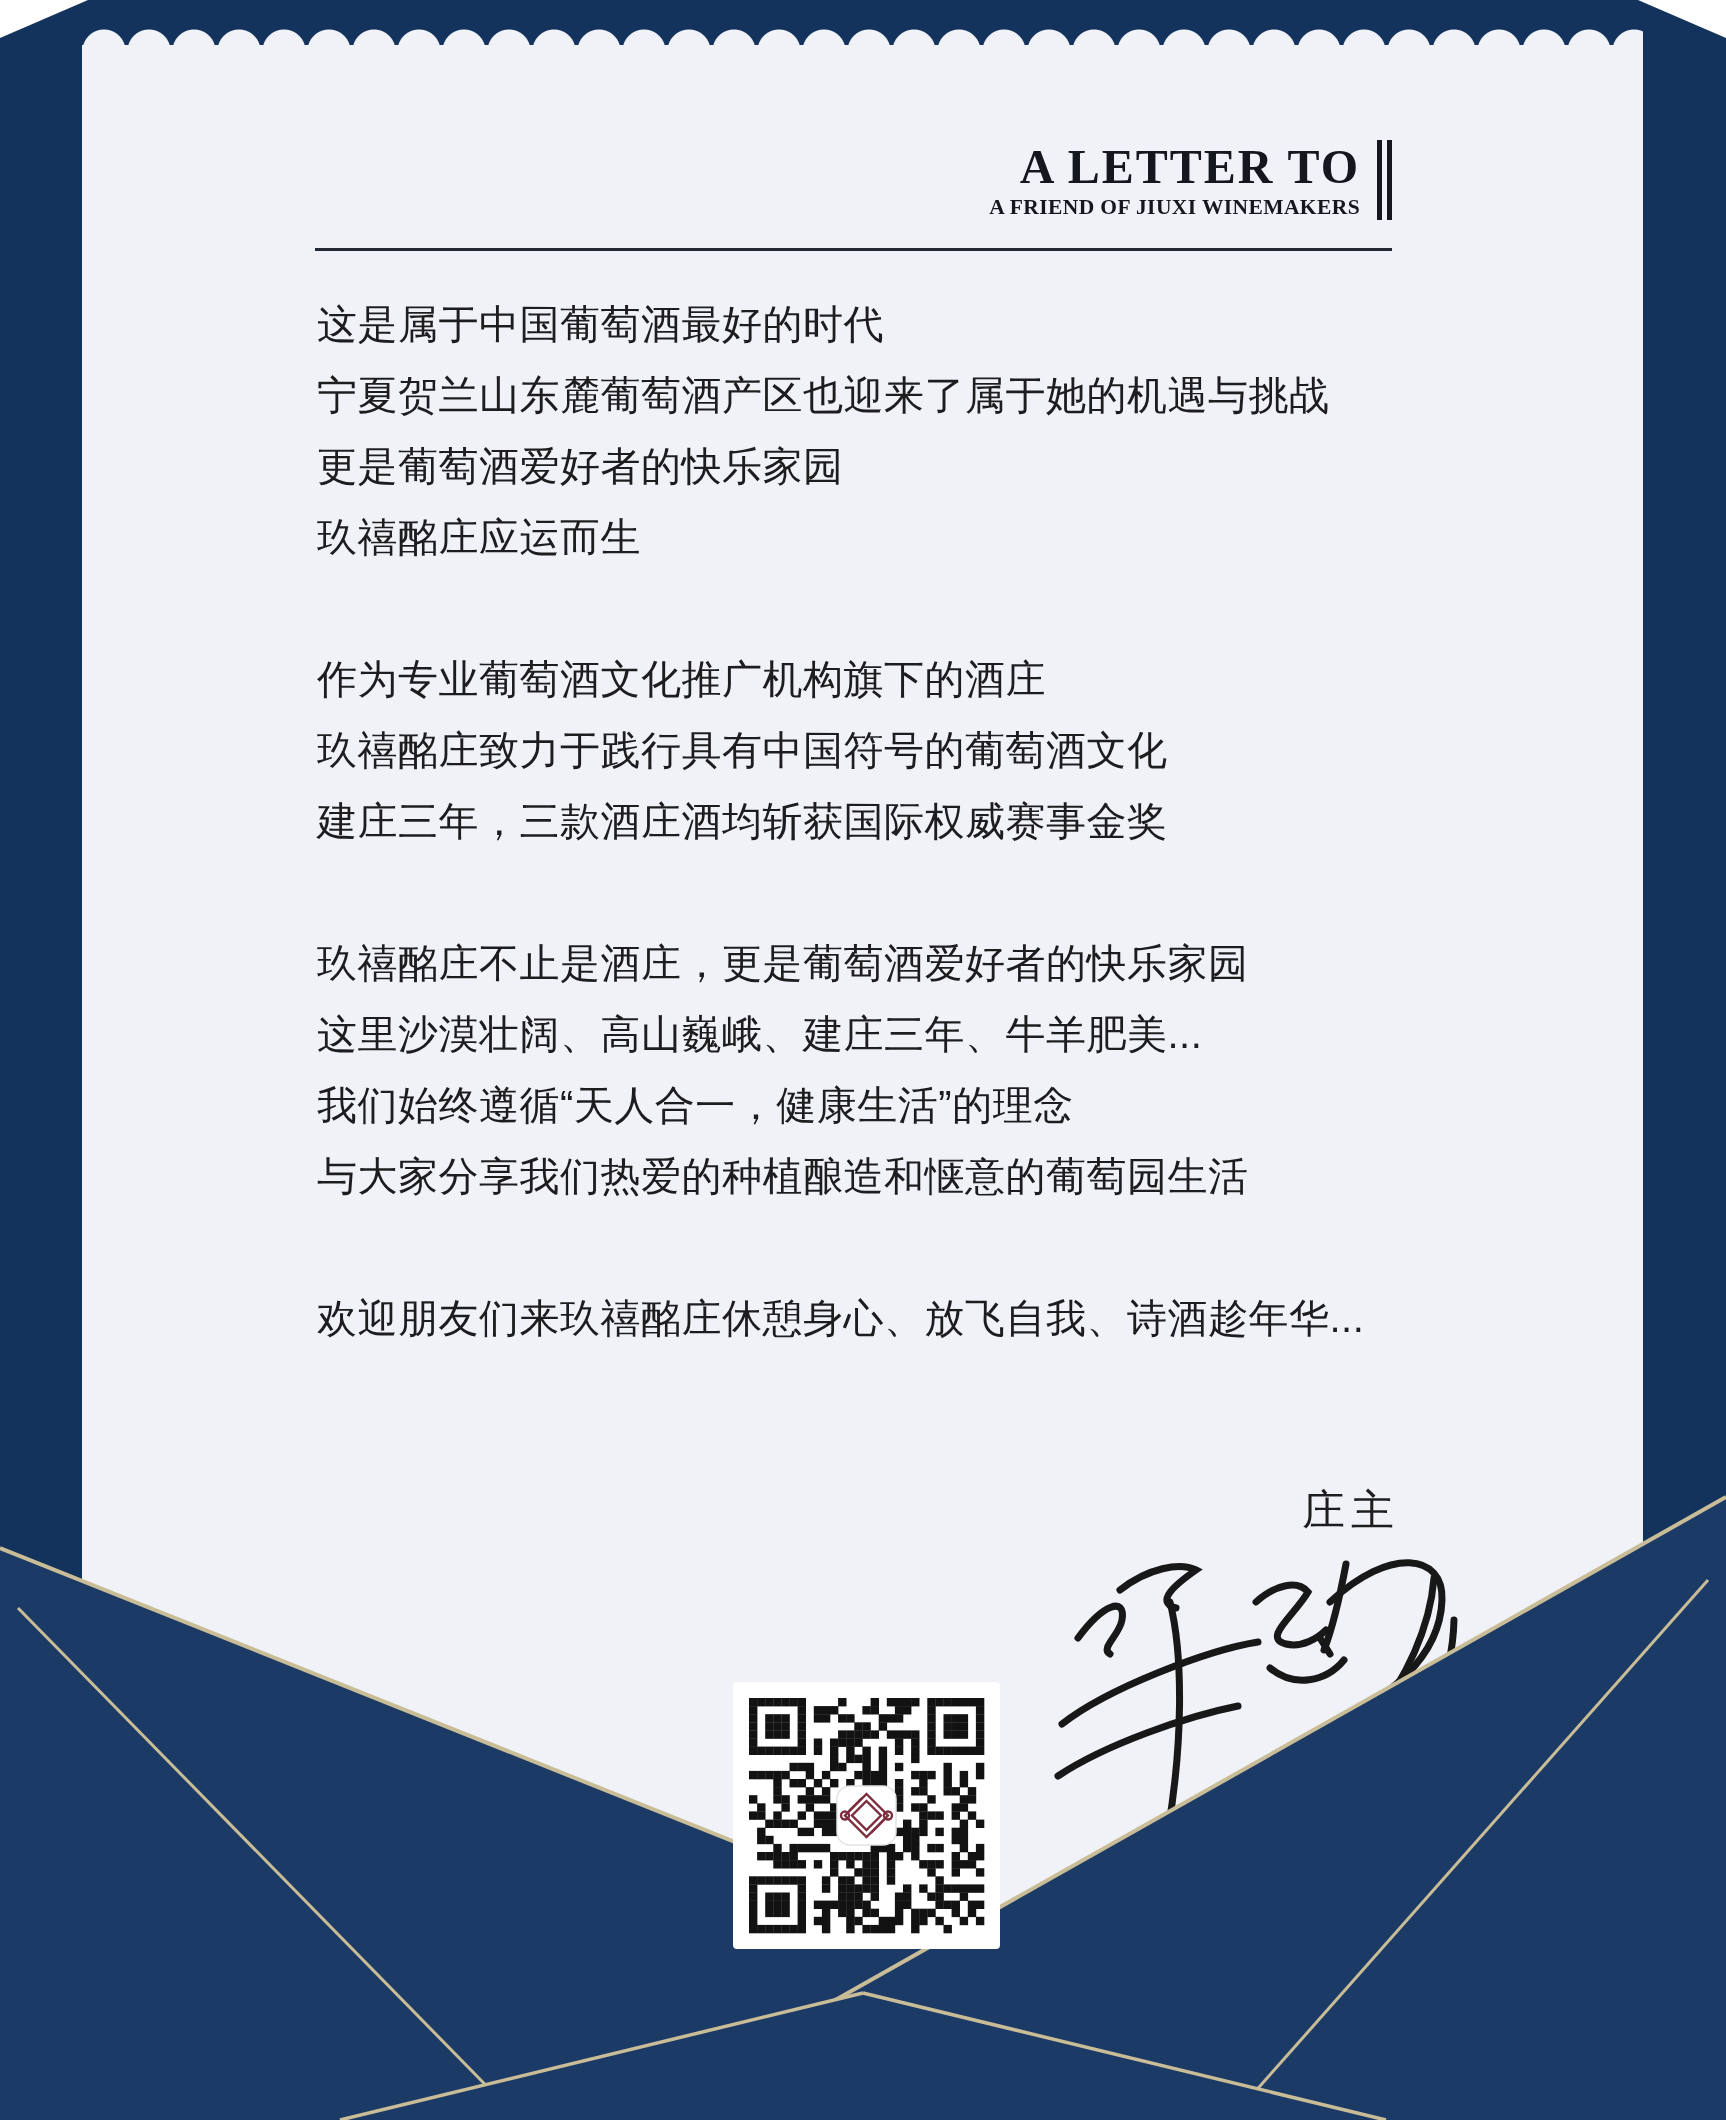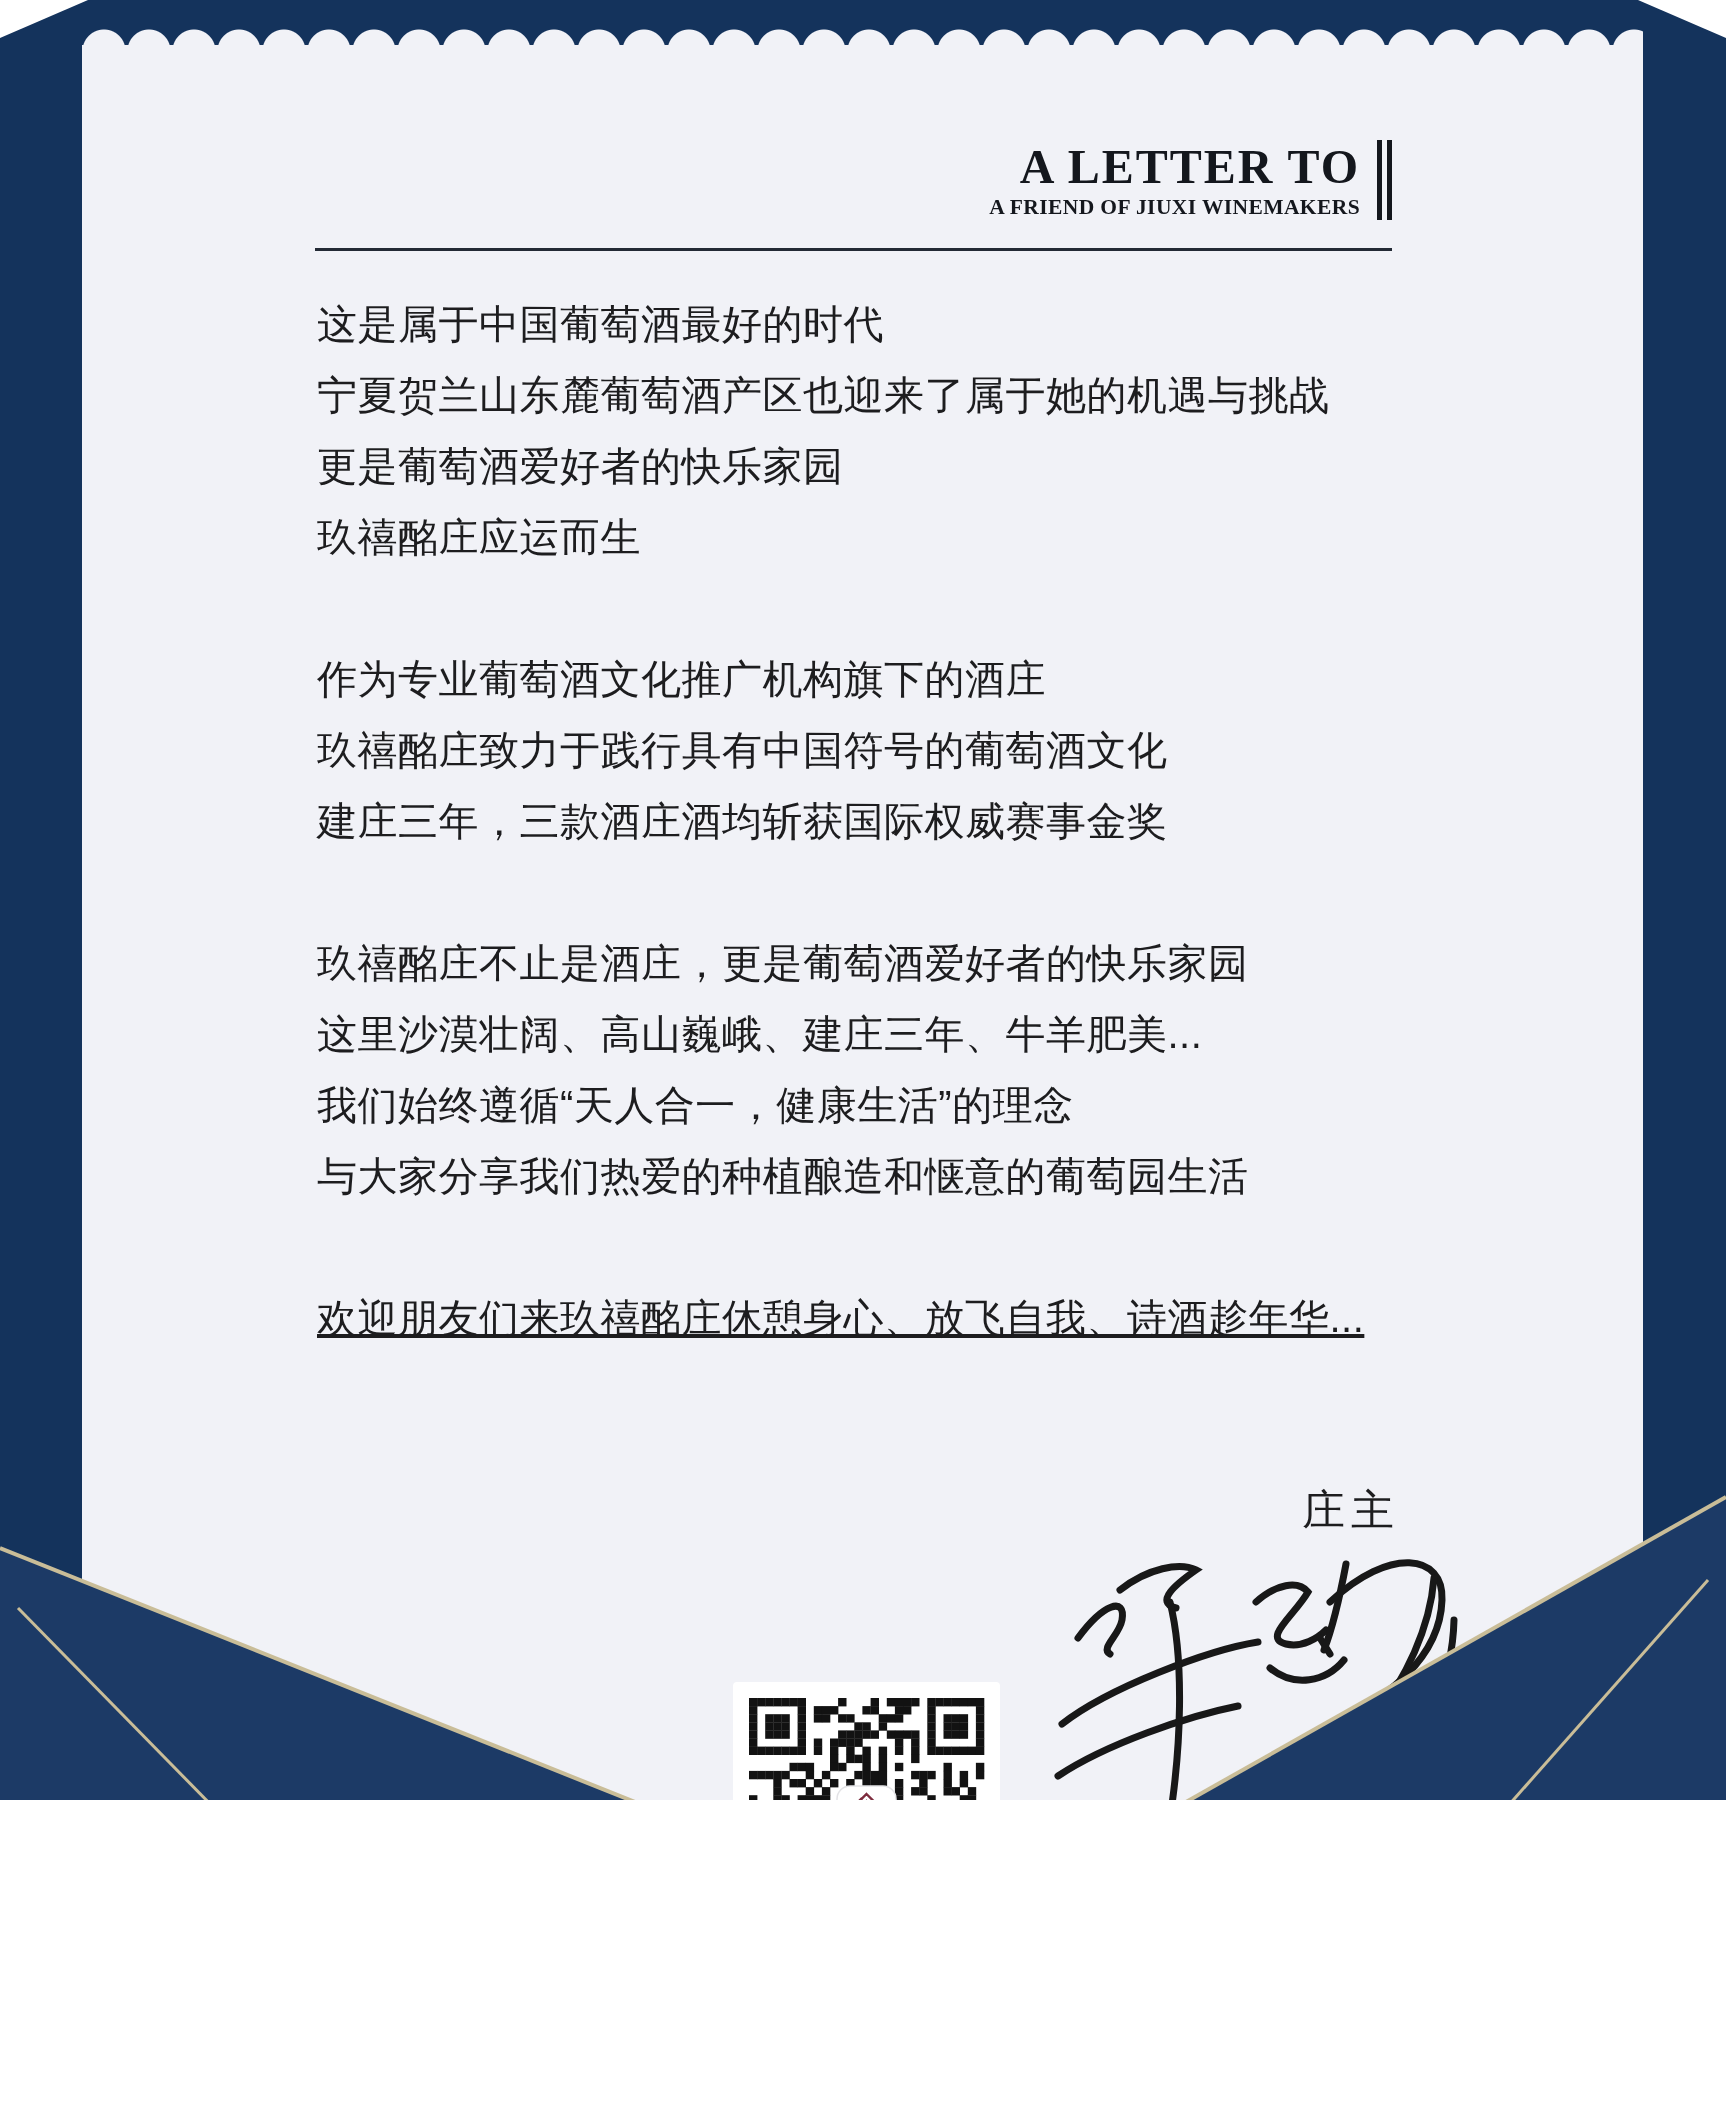--- a/index.html
+++ b/index.html
@@ -2,21 +2,21 @@
 <html style="--navy-back: #14335C; --paper: #F1F2F7; --ink: #1D1D1F;"><head>
 <meta charset="utf-8">
 <style>
   html,body{margin:0;padding:0;}
   body{
     width:1726px;height:2120px;
     background:#ffffff;
     font-family:"Liberation Sans", sans-serif;
     overflow:hidden;
   }
-  .canvas{position:relative;width:1726px;height:1800px;overflow:hidden;}
+  .canvas{position:relative;width:1726px;height:2120px;overflow:hidden;}
 
   
   .env-back{
     position:absolute;inset:0;z-index:1;
     background:var(--navy-back,#14335C);
     clip-path:polygon(0 38px,88px 0,1638px 0,1726px 38px,1726px 2120px,0 2120px);
   }
 
   
   .paper{
@@ -53,21 +53,21 @@
   }
 
   
   .letter-body{
     position:absolute;left:307px;top:289px;z-index:30;
     color:var(--ink,#1D1D1F);
     font-size:40px;line-height:71px;font-weight:500;
     letter-spacing:0.5px;white-space:nowrap;
   }
   .letter-body .para{margin:0 0 71px 10px;}
-  .letter-body .para:last-child{margin-bottom:0;text-decoration:underline;}
+  .letter-body .para:last-child{margin-bottom:0;}
 
   
   .role-label{
     position:absolute;left:1302px;top:1482px;z-index:30;
     font-size:43px;font-weight:500;color:var(--ink,#1D1D1F);letter-spacing:6px;
   }
   .signature{position:absolute;left:1048px;top:1538px;z-index:35;}
 
   
   .flaps{position:absolute;inset:0;z-index:40;pointer-events:none;}

